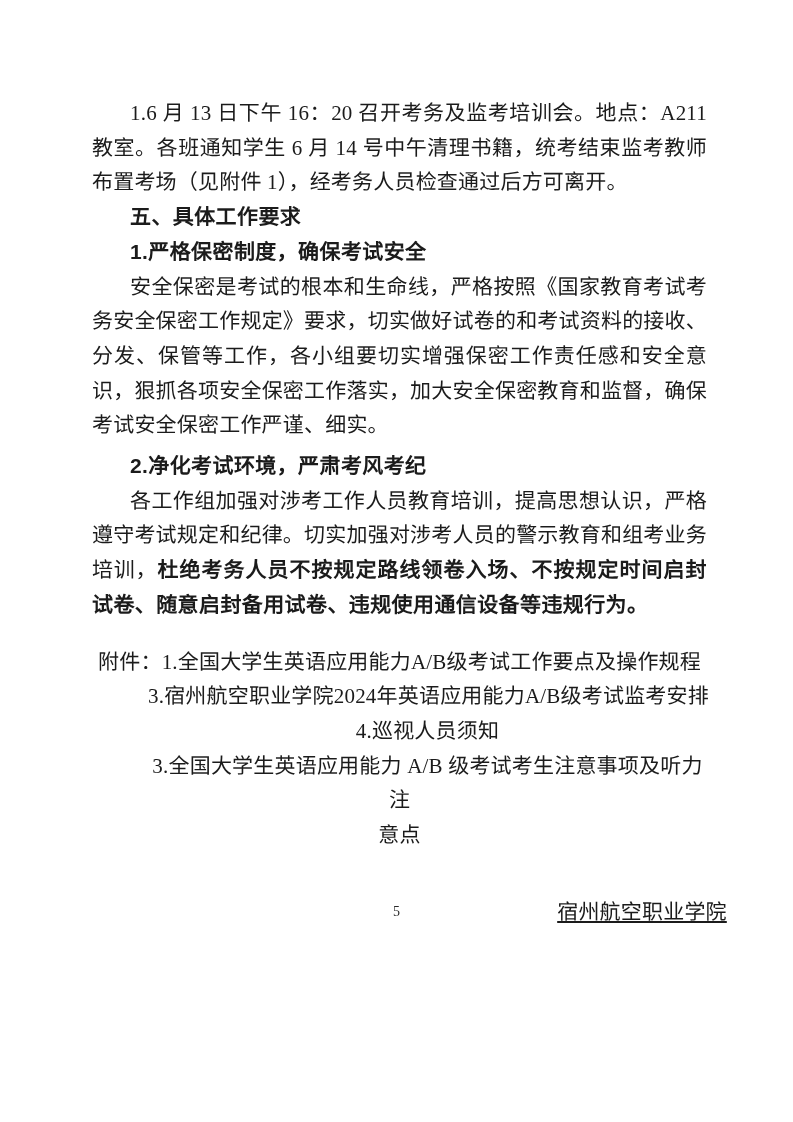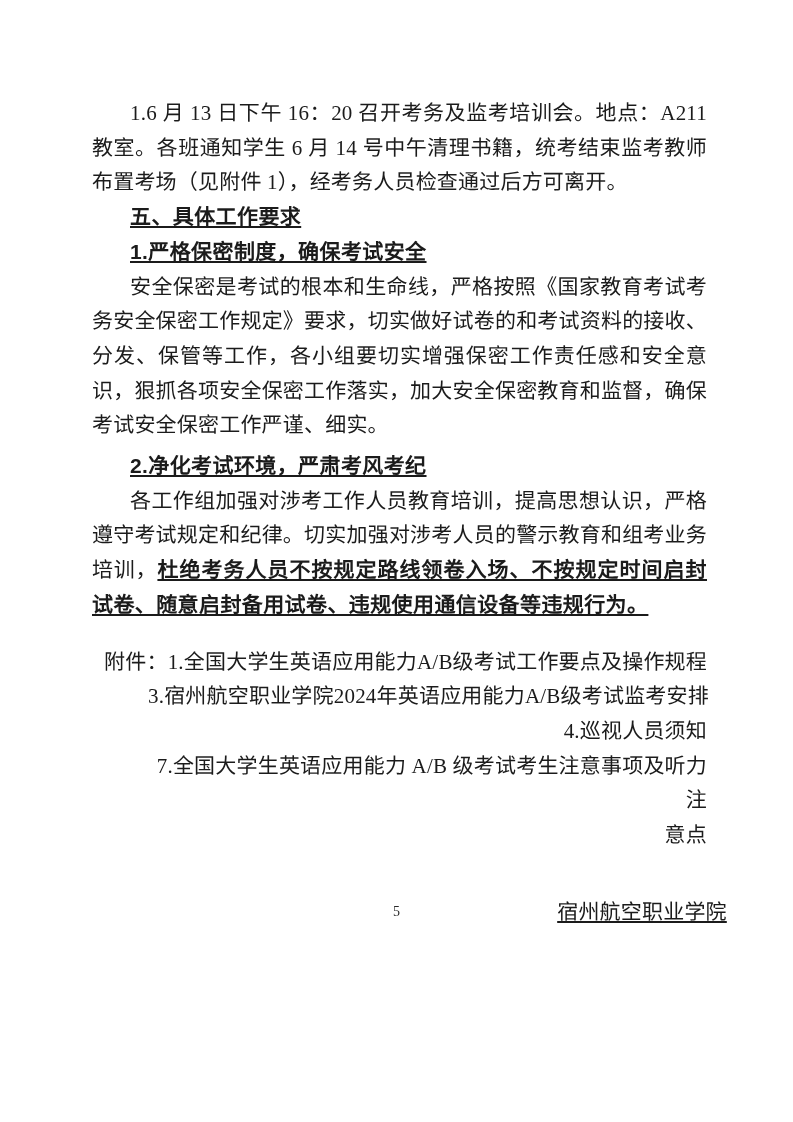--- a/index.html
+++ b/index.html
@@ -28,29 +28,28 @@
     line-height: 34.7px;
     text-align: justify;
     text-justify: inter-ideograph;
     letter-spacing: 0.2px;
   }
   .indent { text-indent: 38px; }
   .hei {
     font-family: "Liberation Sans", "DejaVu Sans", sans-serif;
     font-weight: 700;
     letter-spacing: 0.4px;
-    text-decoration: underline;
   }
   .gap-top { margin-top: 12px; }
   .gap-top-sm { margin-top: 6px; }
   .attachments { margin-top: 22px; }
   .attach-item {
     text-indent: 56px;
     white-space: pre;
-    text-align: right;
+    text-align: center;
   }
   .attach-item.wrap { white-space: pre-line; }
   .signature {
     margin-top: 42px;
     margin-left: 420px;
     width: 260px;
   }
   .signature .para {
     text-align: center;
     text-justify: auto;
@@ -82,21 +81,21 @@
     <p class="para indent">安全保密是考试的根本和生命线，严格按照《国家教育考试考务安全保密工作规定》要求，切实做好试卷的和考试资料的接收、分发、保管等工作，各小组要切实增强保密工作责任感和安全意识，狠抓各项安全保密工作落实，加大安全保密教育和监督，确保考试安全保密工作严谨、细实。</p>
 
     <p class="para indent hei gap-top-sm">2.净化考试环境，严肃考风考纪</p>
 
     <p class="para indent"><span>各工作组加强对涉考工作人员教育培训，提高思想认识，严格遵守考试规定和纪律。切实加强对涉考人员的警示教育和组考业务培训，</span><span class="hei">杜绝考务人员不按规定路线领卷入场、不按规定时间启封试卷、随意启封备用试卷、违规使用通信设备等违规行为。</span></p>
 
     <div class="attachments">
       <p class="para attach-item" style="text-indent:0;"><span>附件：</span><span>1.全国大学生英语应用能力A/B级考试工作要点及操作规程</span></p>
       <p class="para attach-item">3.宿州航空职业学院2024年英语应用能力A/B级考试监考安排</p>
       <p class="para attach-item">4.巡视人员须知</p>
-      <p class="para attach-item wrap">7.全国大学生英语应用能力 A/B 级考试考生注意事项及听力注
+      <p class="para attach-item wrap">3.全国大学生英语应用能力 A/B 级考试考生注意事项及听力注
 意点</p>
     </div>
 
     <div class="signature">
       <p class="para">宿州航空职业学院</p>
     </div>
 
   </div>
 
   <div class="page-number">5</div>

